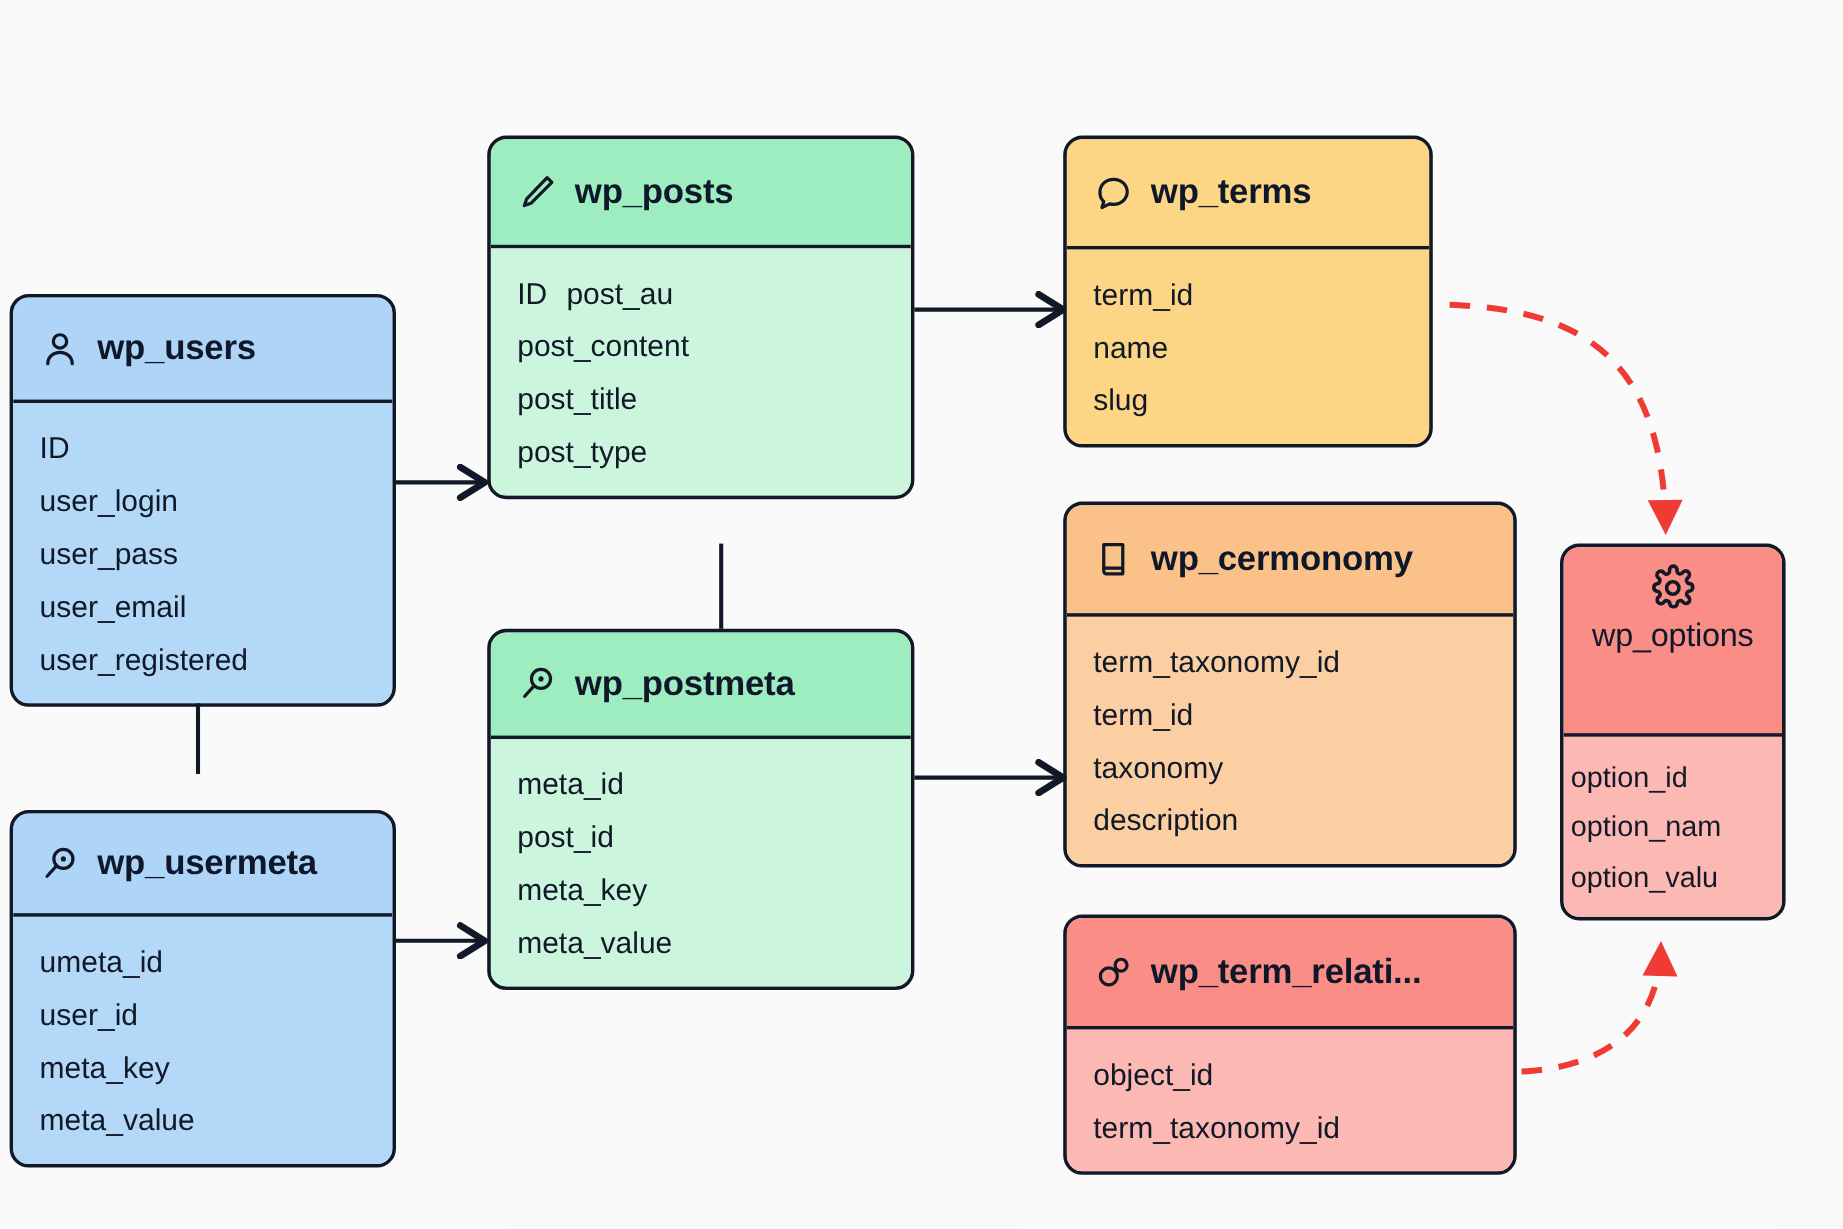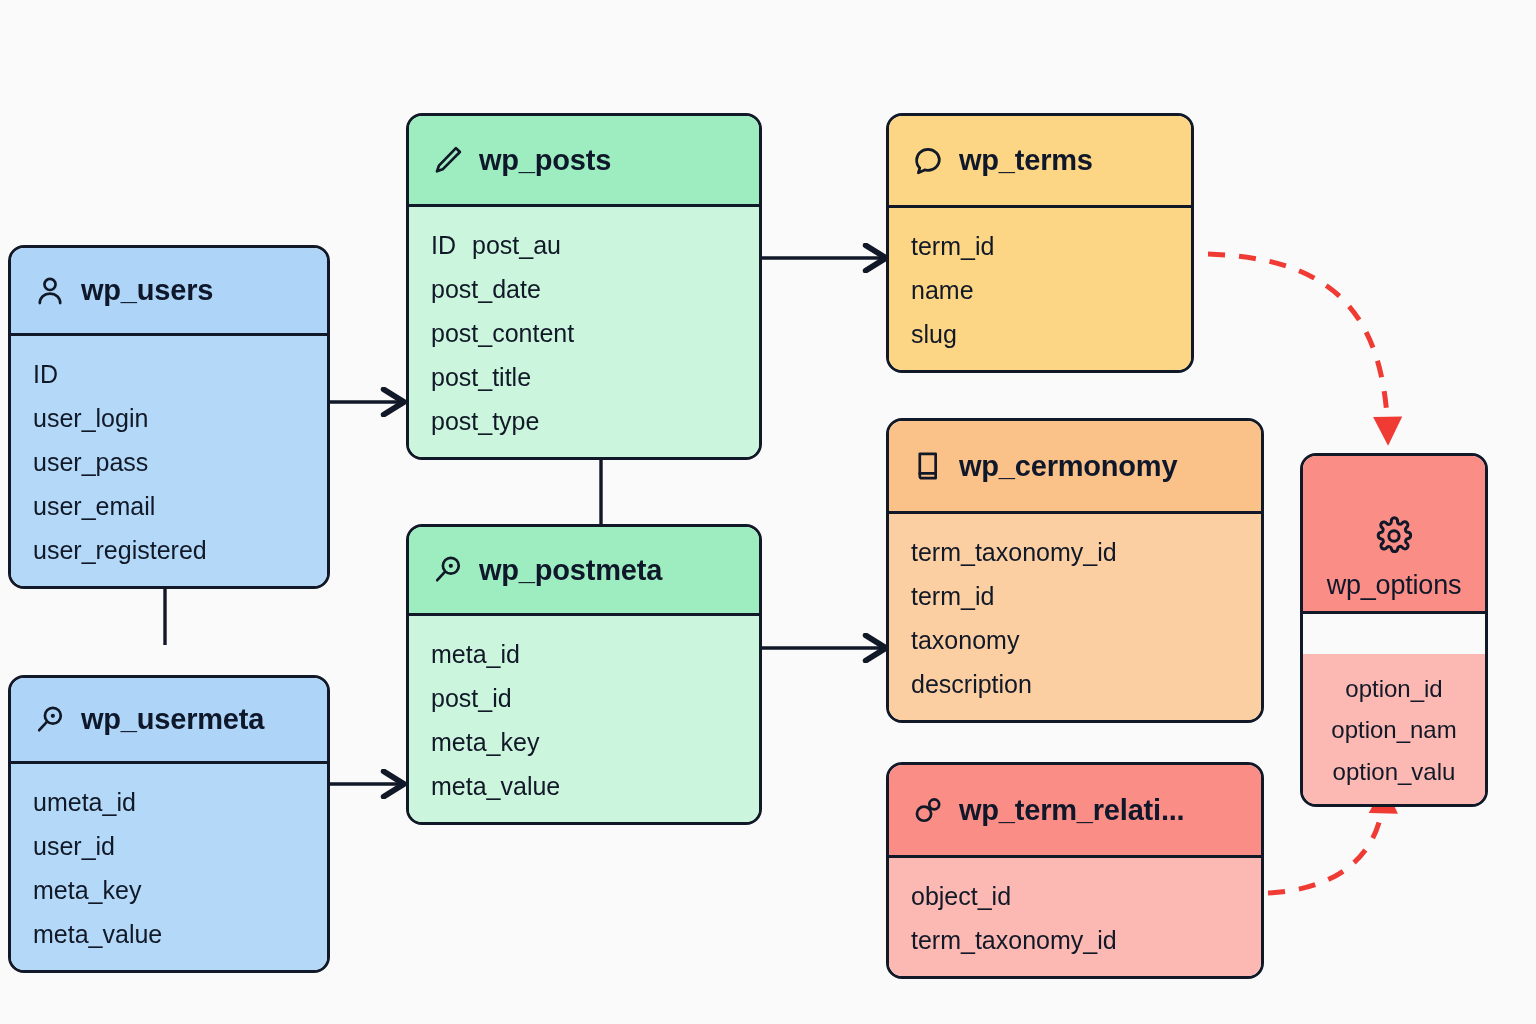--- a/index.html
+++ b/index.html
@@ -64,32 +64,31 @@
     line-height: 1.76;
     white-space: nowrap;
   }
   .field-row .fld-extra {
     margin-left: 16px;
   }
 
   
   .table-node.stacked .tbl-header {
     flex-direction: column;
-    gap: 14px;
-    justify-content: flex-end;
+    gap: 4px;
+    justify-content: flex-start;
     padding: 14px 8px 10px 8px;
   }
   .table-node.stacked .tbl-title {
     font-size: 27px;
     font-weight: normal;
   }
   .table-node.stacked .tbl-body {
     padding: 14px 6px 12px 6px;
-    text-align: center;
-    margin-top: 40px;
+    text-align: left;
   }
   .table-node.stacked .field-row {
     font-size: 24px;
     line-height: 1.72;
   }
 
   
   .fill-blue-h   { background: #aed5f7; }
   .fill-blue-b   { background: #b3d8f8; }
   .fill-green-h  { background: #9eedc0; }
@@ -191,21 +190,20 @@
     <div class="tbl-header fill-green-h" style="height:91px;">
       <span class="hdr-icon">
         <svg width="34" height="34" viewBox="0 0 24 24" fill="none" stroke="#111827" stroke-width="1.9" stroke-linecap="round" stroke-linejoin="round">
           <path d="M17.6 3.6 L20.4 6.4 L8.2 18.6 L4.2 20 L5.6 16 Z"></path>
         </svg>
       </span>
       <span class="tbl-title">wp_posts</span>
     </div>
     <div class="tbl-body fill-green-b">
       <div class="field-row"><span>ID</span><span class="fld-extra">post_au</span></div>
-      <div class="field-row"><span>post_date</span></div>
       <div class="field-row"><span>post_content</span></div>
       <div class="field-row"><span>post_title</span></div>
       <div class="field-row"><span>post_type</span></div>
     </div>
   </div>
 
   <div class="table-node" style="left:406px; top:524px; width:356px;">
     <div class="tbl-header fill-green-h" style="height:89px;">
       <span class="hdr-icon">
         <svg width="34" height="34" viewBox="0 0 24 24" fill="none" stroke="#111827" stroke-width="1.9" stroke-linecap="round" stroke-linejoin="round">

